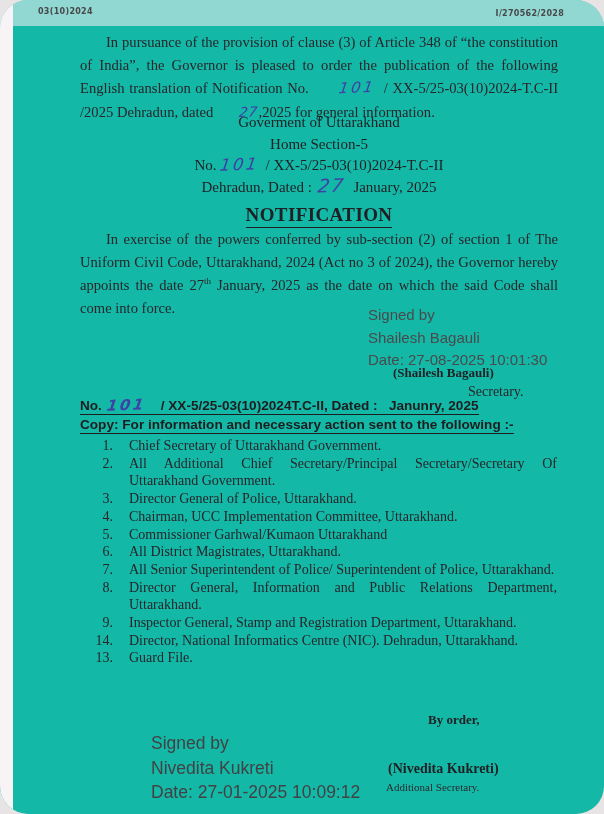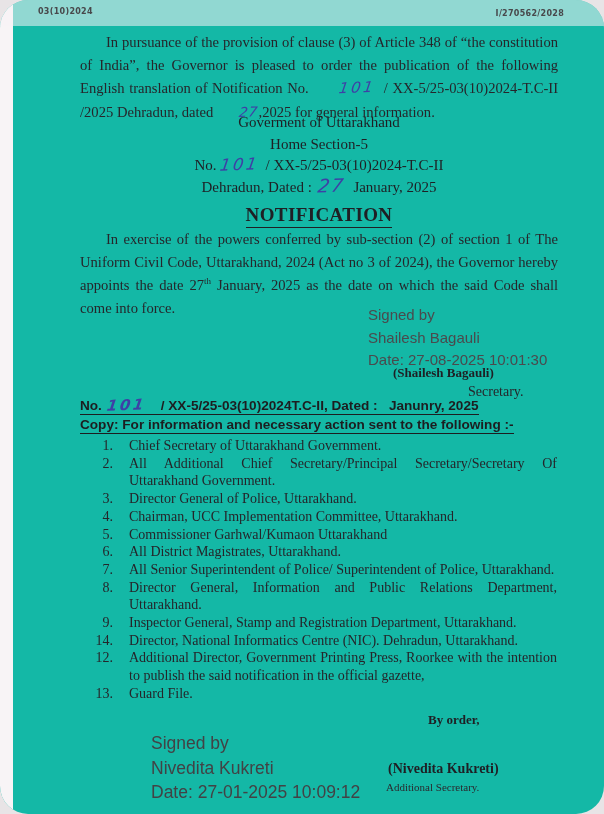--- a/index.html
+++ b/index.html
@@ -142,24 +142,20 @@
       </div>
     <div class="li">
         <span class="num">9.</span>
         <span class="txt">Inspector General, Stamp and Registration Department, Uttarakhand.</span>
       </div>
     <div class="li">
         <span class="num">14.</span>
         <span class="txt">Director, National Informatics Centre (NIC). Dehradun, Uttarakhand.</span>
       </div>
     <div class="li">
-        <span class="num">12.</span>
-        <span class="txt">Additional Director, Government Printing Press, Roorkee with the intention to publish the said notification in the official gazette,</span>
-      </div>
-    <div class="li">
         <span class="num">13.</span>
         <span class="txt">Guard File.</span>
       </div>
   </div>
 
   <div class="by-order">By order,</div>
 
   <div class="sig-digital sig2">
     <div>Signed by</div>
     <div>Nivedita Kukreti</div>

